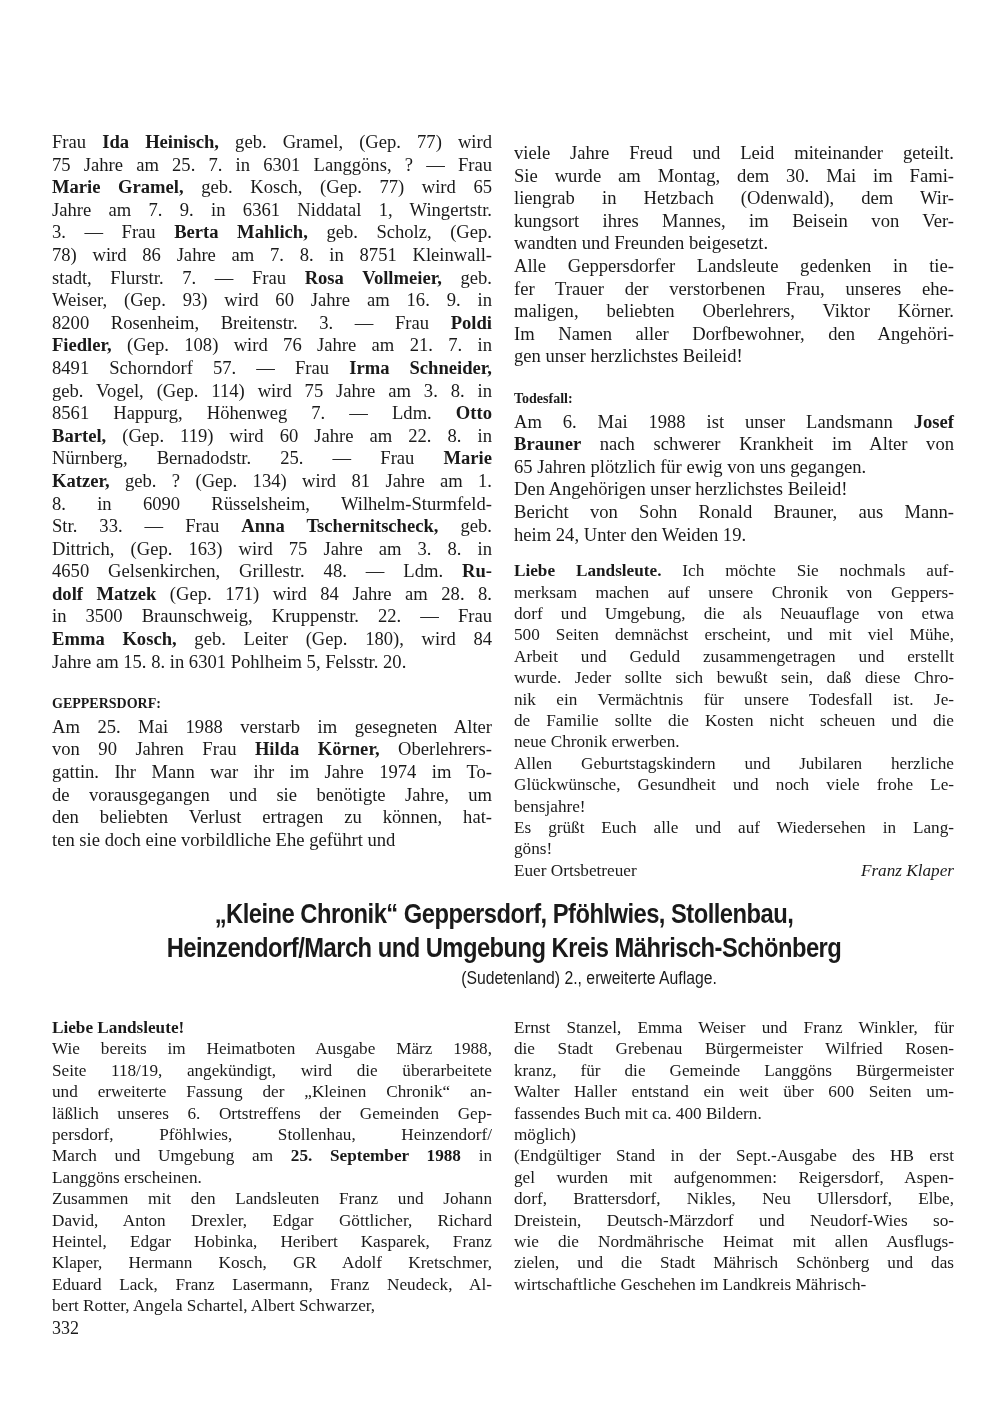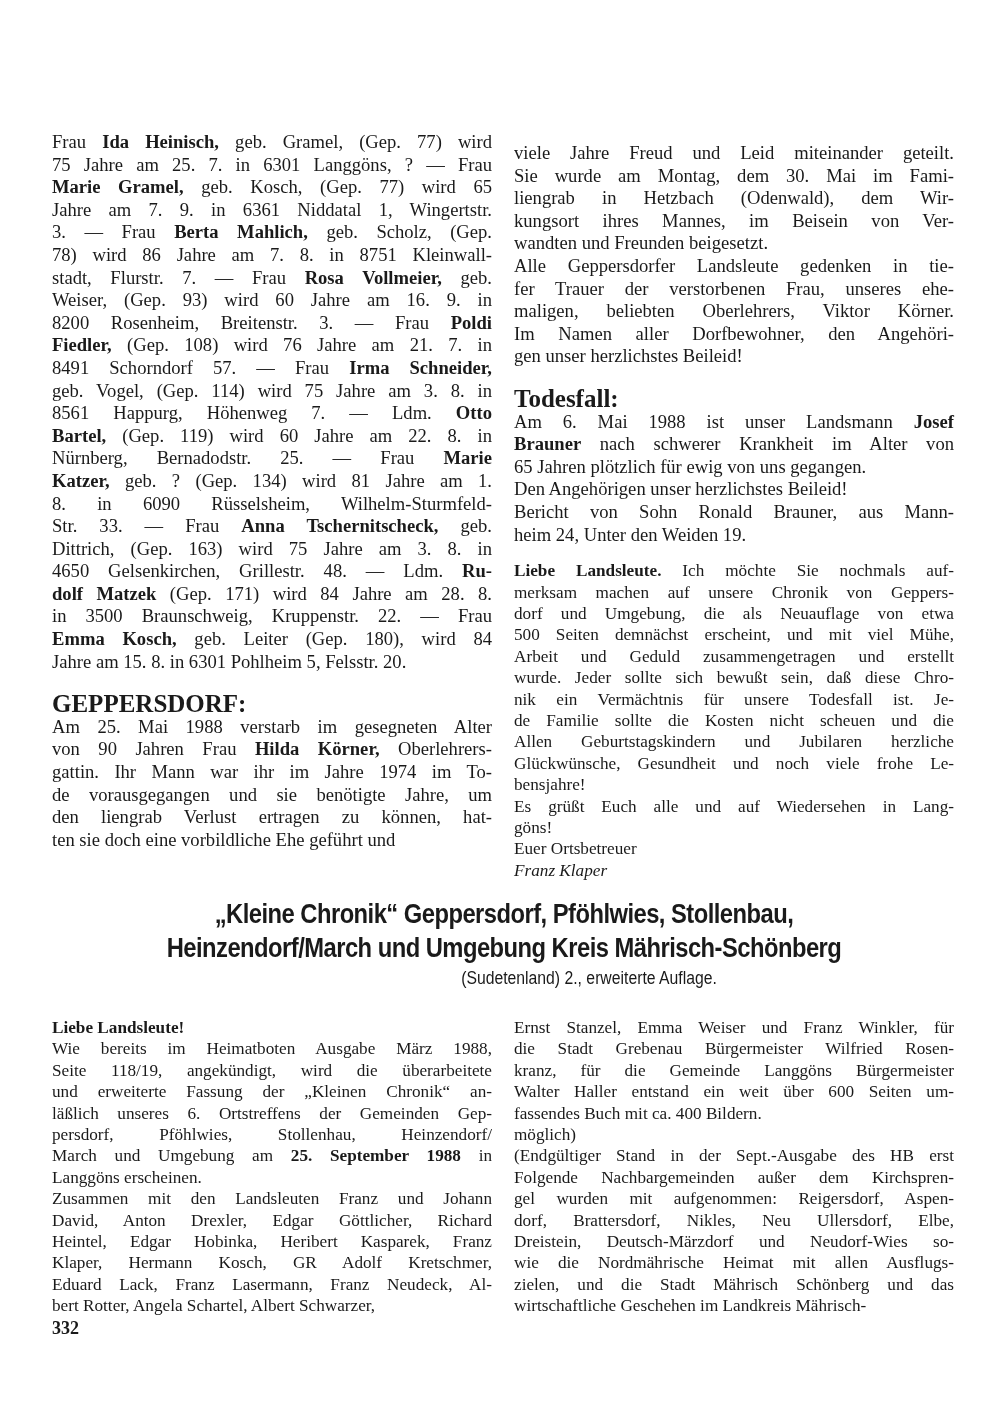--- a/index.html
+++ b/index.html
@@ -6,32 +6,32 @@
   body { width: 1000px; height: 1413px; position: relative; overflow: hidden;
          font-family: "Liberation Serif", "DejaVu Serif", serif; color: #1a1a1a; }
   .col { position: absolute; width: 440px; font-size: 18.6px; line-height: 22.6px; }
   .col-left-top { left: 52px; top: 131px; }
   .col-right-top { left: 514px; top: 142px; }
   .col-left-bot { left: 52px; top: 1017px; }
   .col-right-bot { left: 514px; top: 1017px; }
   .ln { display: block; white-space: nowrap; text-align: justify; text-align-last: justify; }
   .ln.last { text-align-last: left; }
   b { font-weight: bold; }
-  .head { display: block; font-weight: bold; font-size: 25px; }
+  .head { display: block; font-weight: bold; font-size: 14px; }
   .gap { display: block; height: 20px; }
   .gap-s { display: block; height: 14px; }
   .small { font-size: 17.2px; line-height: 21.4px; }
-  .sig { display: flex; justify-content: space-between; flex-direction: column; }
+  .sig { display: flex; justify-content: space-between; }
   .sig i { font-style: italic; }
   .title-block { position: absolute; left: 64px; top: 897px; width: 880px; text-align: center; }
   .title { font-family: "Liberation Sans", "DejaVu Sans", sans-serif; font-weight: bold;
            font-size: 27px; line-height: 34px; letter-spacing: -0.6px; transform: scaleX(0.88); }
   .subtitle { font-family: "Liberation Sans", sans-serif; font-size: 17.5px; line-height: 26px;
               transform: scaleX(0.9); margin-left: 170px; }
-  .page-num { position: absolute; left: 52px; top: 1318px; font-size: 18px; font-weight: bold; }
+  .page-num { position: absolute; left: 52px; top: 1318px; font-size: 18px; }
 </style>
 </head>
 <body>
 
 <div class="col col-left-top">
   <div id="birthdays">
       <span class="ln"><span>Frau </span><b>Ida Heinisch,</b><span> geb. Gramel, (Gep. 77) wird</span></span>
       <span class="ln"><span>75 Jahre am 25. 7. in 6301 Langgöns, ? — Frau</span></span>
       <span class="ln"><b>Marie Gramel,</b><span> geb. Kosch, (Gep. 77) wird 65</span></span>
       <span class="ln"><span>Jahre am 7. 9. in 6361 Niddatal 1, Wingertstr.</span></span>
@@ -56,21 +56,21 @@
       <span class="ln"><b>Emma Kosch,</b><span> geb. Leiter (Gep. 180), wird 84</span></span>
       <span class="ln last"><span>Jahre am 15. 8. in 6301 Pohlheim 5, Felsstr. 20.</span></span>
     </div>
   <span class="gap"></span>
   <span class="head">GEPPERSDORF:</span>
   <div id="geppersdorf">
       <span class="ln"><span>Am 25. Mai 1988 verstarb im gesegneten Alter</span></span>
       <span class="ln"><span>von 90 Jahren Frau </span><b>Hilda Körner,</b><span> Oberlehrers-</span></span>
       <span class="ln"><span>gattin. Ihr Mann war ihr im Jahre 1974 im To-</span></span>
       <span class="ln"><span>de vorausgegangen und sie benötigte Jahre, um</span></span>
-      <span class="ln"><span>den liengrab Verlust ertragen zu können, hat-</span></span>
+      <span class="ln"><span>den beliebten Verlust ertragen zu können, hat-</span></span>
       <span class="ln last"><span>ten sie doch eine vorbildliche Ehe geführt und</span></span>
     </div>
 </div>
 
 <div class="col col-right-top">
   <div id="continuation">
       <span class="ln"><span>viele Jahre Freud und Leid miteinander geteilt.</span></span>
       <span class="ln"><span>Sie wurde am Montag, dem 30. Mai im Fami-</span></span>
       <span class="ln"><span>liengrab in Hetzbach (Odenwald), dem Wir-</span></span>
       <span class="ln"><span>kungsort ihres Mannes, im Beisein von Ver-</span></span>
@@ -94,20 +94,21 @@
   <span class="gap-s"></span>
   <div id="letter" class="small">
       <span class="ln"><b>Liebe Landsleute.</b><span> Ich möchte Sie nochmals auf-</span></span>
       <span class="ln"><span>merksam machen auf unsere Chronik von Geppers-</span></span>
       <span class="ln"><span>dorf und Umgebung, die als Neuauflage von etwa</span></span>
       <span class="ln"><span>500 Seiten demnächst erscheint, und mit viel Mühe,</span></span>
       <span class="ln"><span>Arbeit und Geduld zusammengetragen und erstellt</span></span>
       <span class="ln"><span>wurde. Jeder sollte sich bewußt sein, daß diese Chro-</span></span>
       <span class="ln"><span>nik ein Vermächtnis für unsere Todesfall ist. Je-</span></span>
       <span class="ln"><span>de Familie sollte die Kosten nicht scheuen und die</span></span>
+      <span class="ln last"><span>neue Chronik erwerben.</span></span>
       <span class="ln"><span>Allen Geburtstagskindern und Jubilaren herzliche</span></span>
       <span class="ln"><span>Glückwünsche, Gesundheit und noch viele frohe Le-</span></span>
       <span class="ln last"><span>bensjahre!</span></span>
       <span class="ln"><span>Es grüßt Euch alle und auf Wiedersehen in Lang-</span></span>
       <span class="ln last"><span>göns!</span></span>
     </div>
   <div class="sig small">
     <span>Euer Ortsbetreuer</span>
     <i>Franz Klaper</i>
   </div>
@@ -139,21 +140,20 @@
 </div>
 <div class="col col-right-bot small">
   <div id="art-right">
       <span class="ln"><span>Ernst Stanzel, Emma Weiser und Franz Winkler, für</span></span>
       <span class="ln"><span>die Stadt Grebenau Bürgermeister Wilfried Rosen-</span></span>
       <span class="ln"><span>kranz, für die Gemeinde Langgöns Bürgermeister</span></span>
       <span class="ln"><span>Walter Haller entstand ein weit über 600 Seiten um-</span></span>
       <span class="ln last"><span>fassendes Buch mit ca. 400 Bildern.</span></span>
       <span class="ln last"><span>möglich)</span></span>
       <span class="ln"><span>(Endgültiger Stand in der Sept.-Ausgabe des HB erst</span></span>
-      <span class="ln"><span>Folgende Nachbargemeinden außer dem Kirchspren-</span></span>
       <span class="ln"><span>gel wurden mit aufgenommen: Reigersdorf, Aspen-</span></span>
       <span class="ln"><span>dorf, Brattersdorf, Nikles, Neu Ullersdorf, Elbe,</span></span>
       <span class="ln"><span>Dreistein, Deutsch-Märzdorf und Neudorf-Wies so-</span></span>
       <span class="ln"><span>wie die Nordmährische Heimat mit allen Ausflugs-</span></span>
       <span class="ln"><span>zielen, und die Stadt Mährisch Schönberg und das</span></span>
       <span class="ln last"><span>wirtschaftliche Geschehen im Landkreis Mährisch-</span></span>
     </div>
 </div>
 
 <div class="page-num">332</div>

